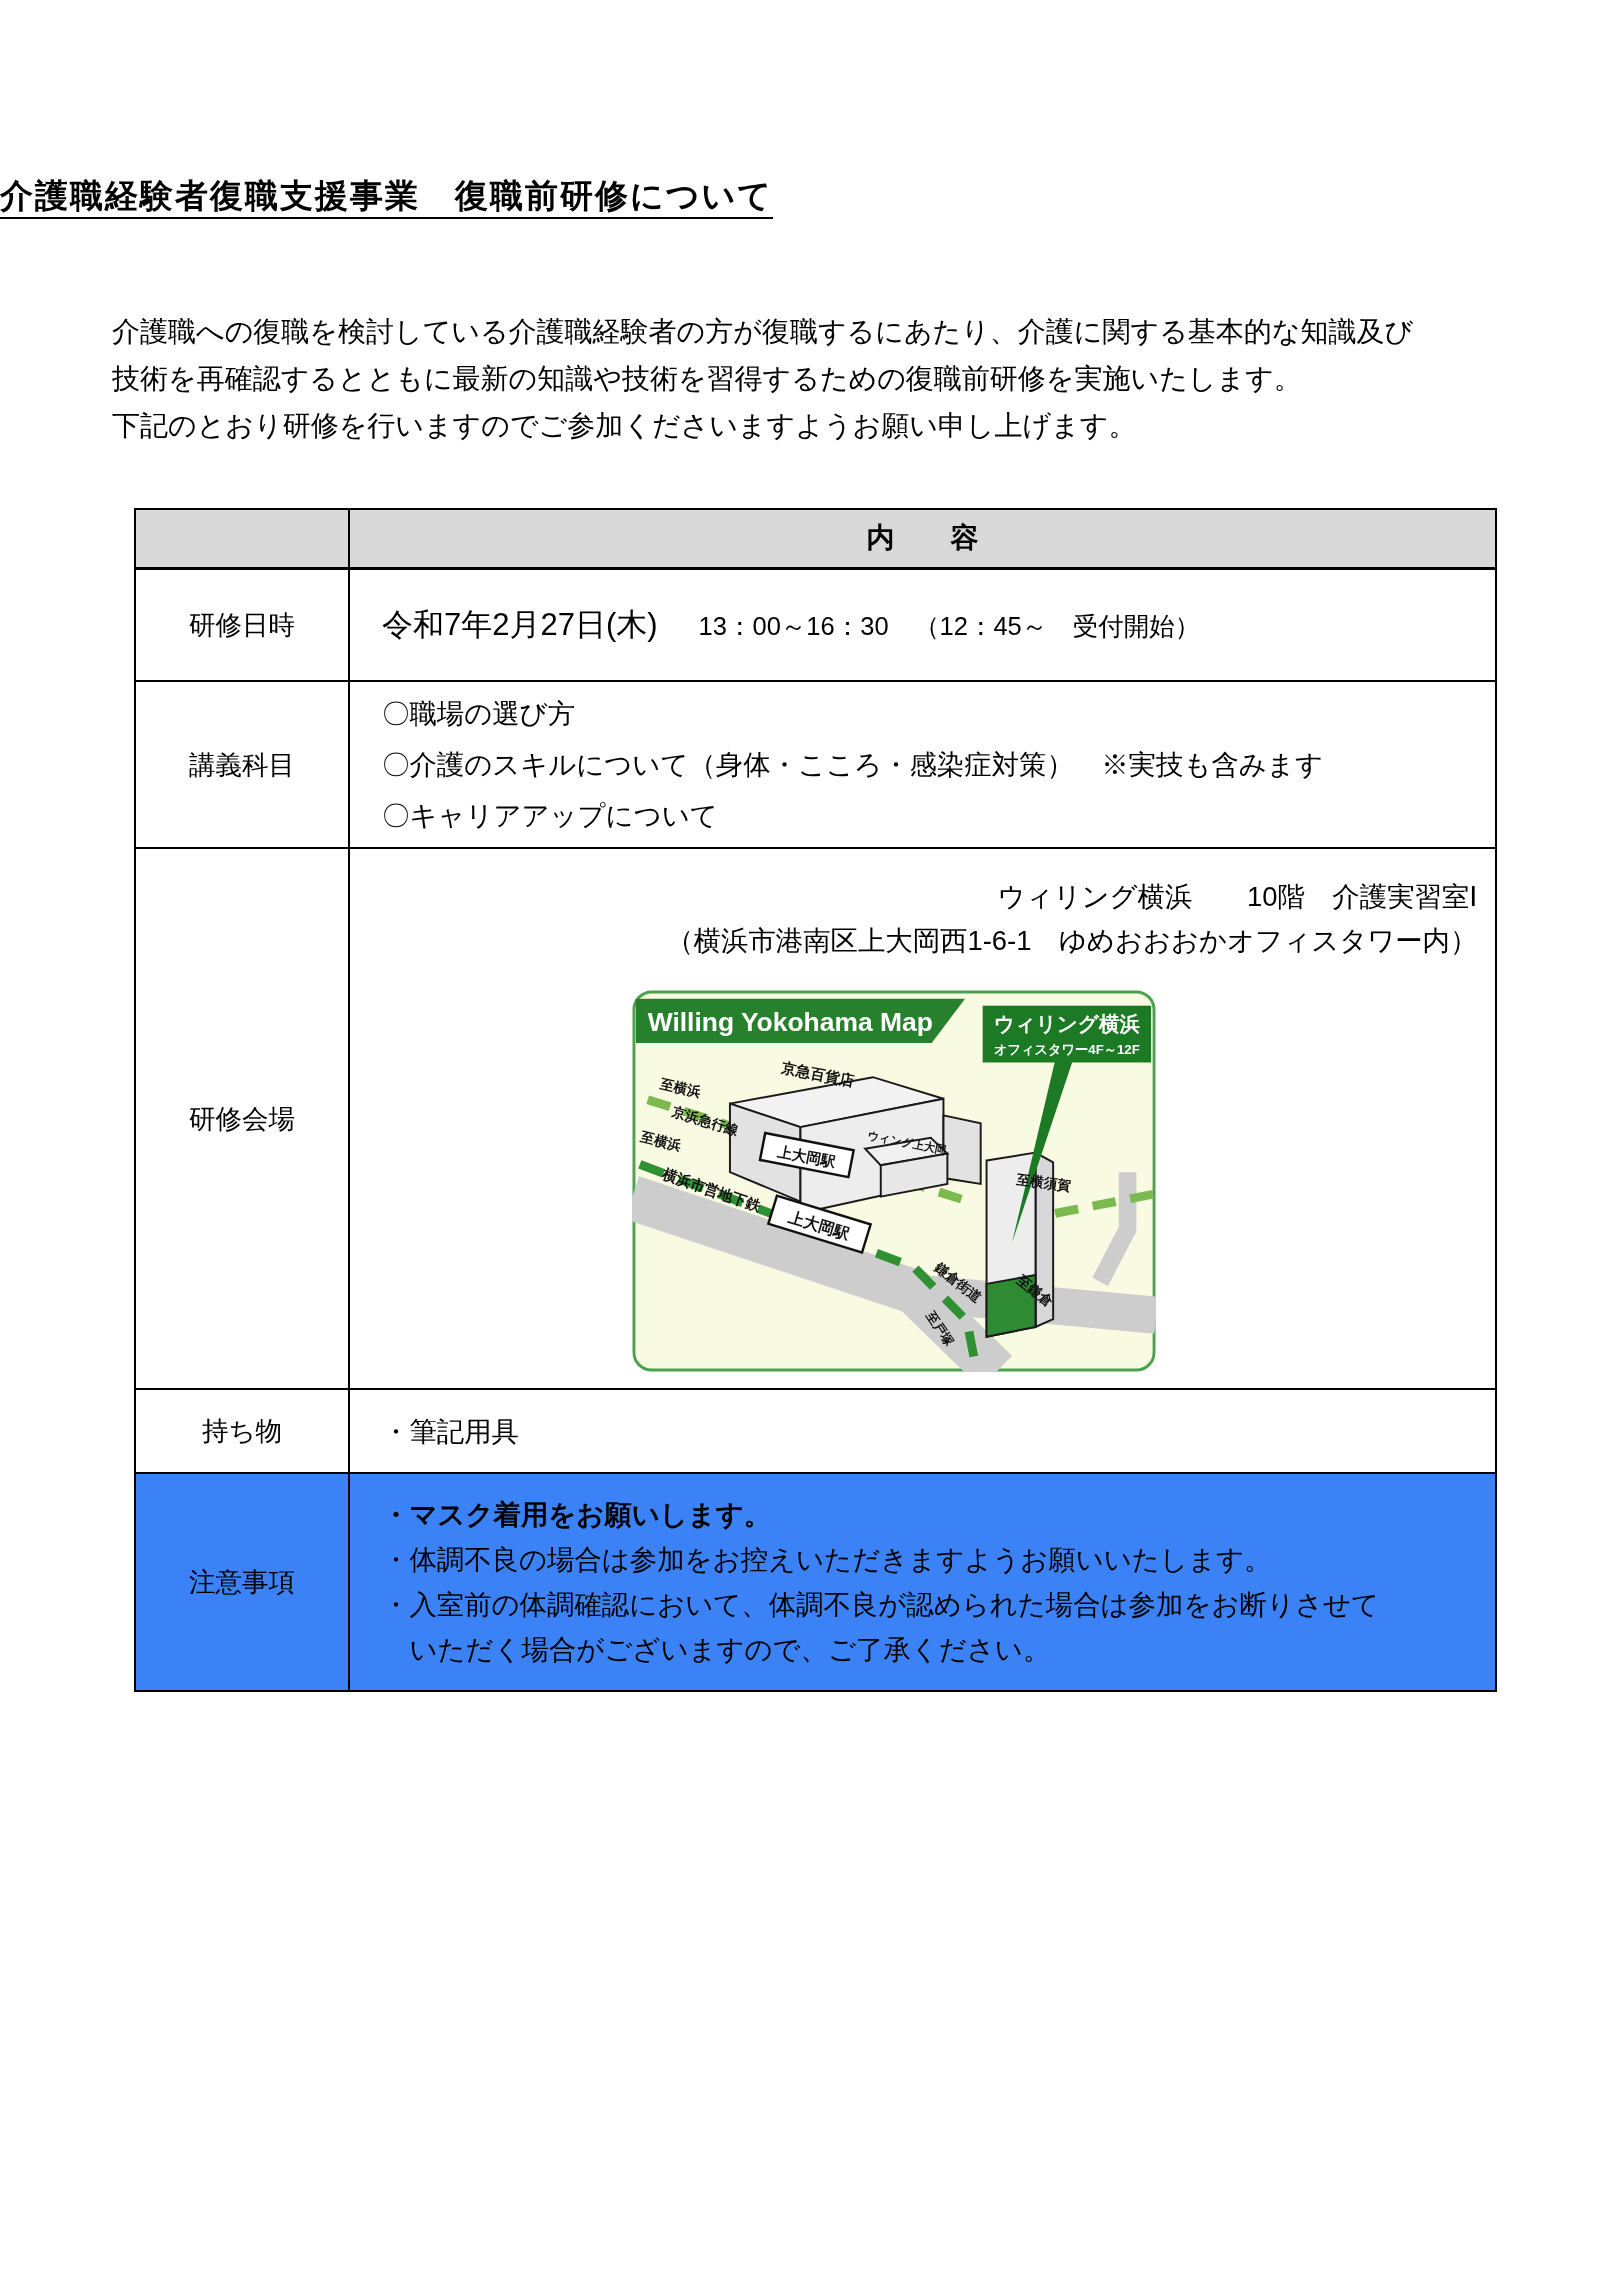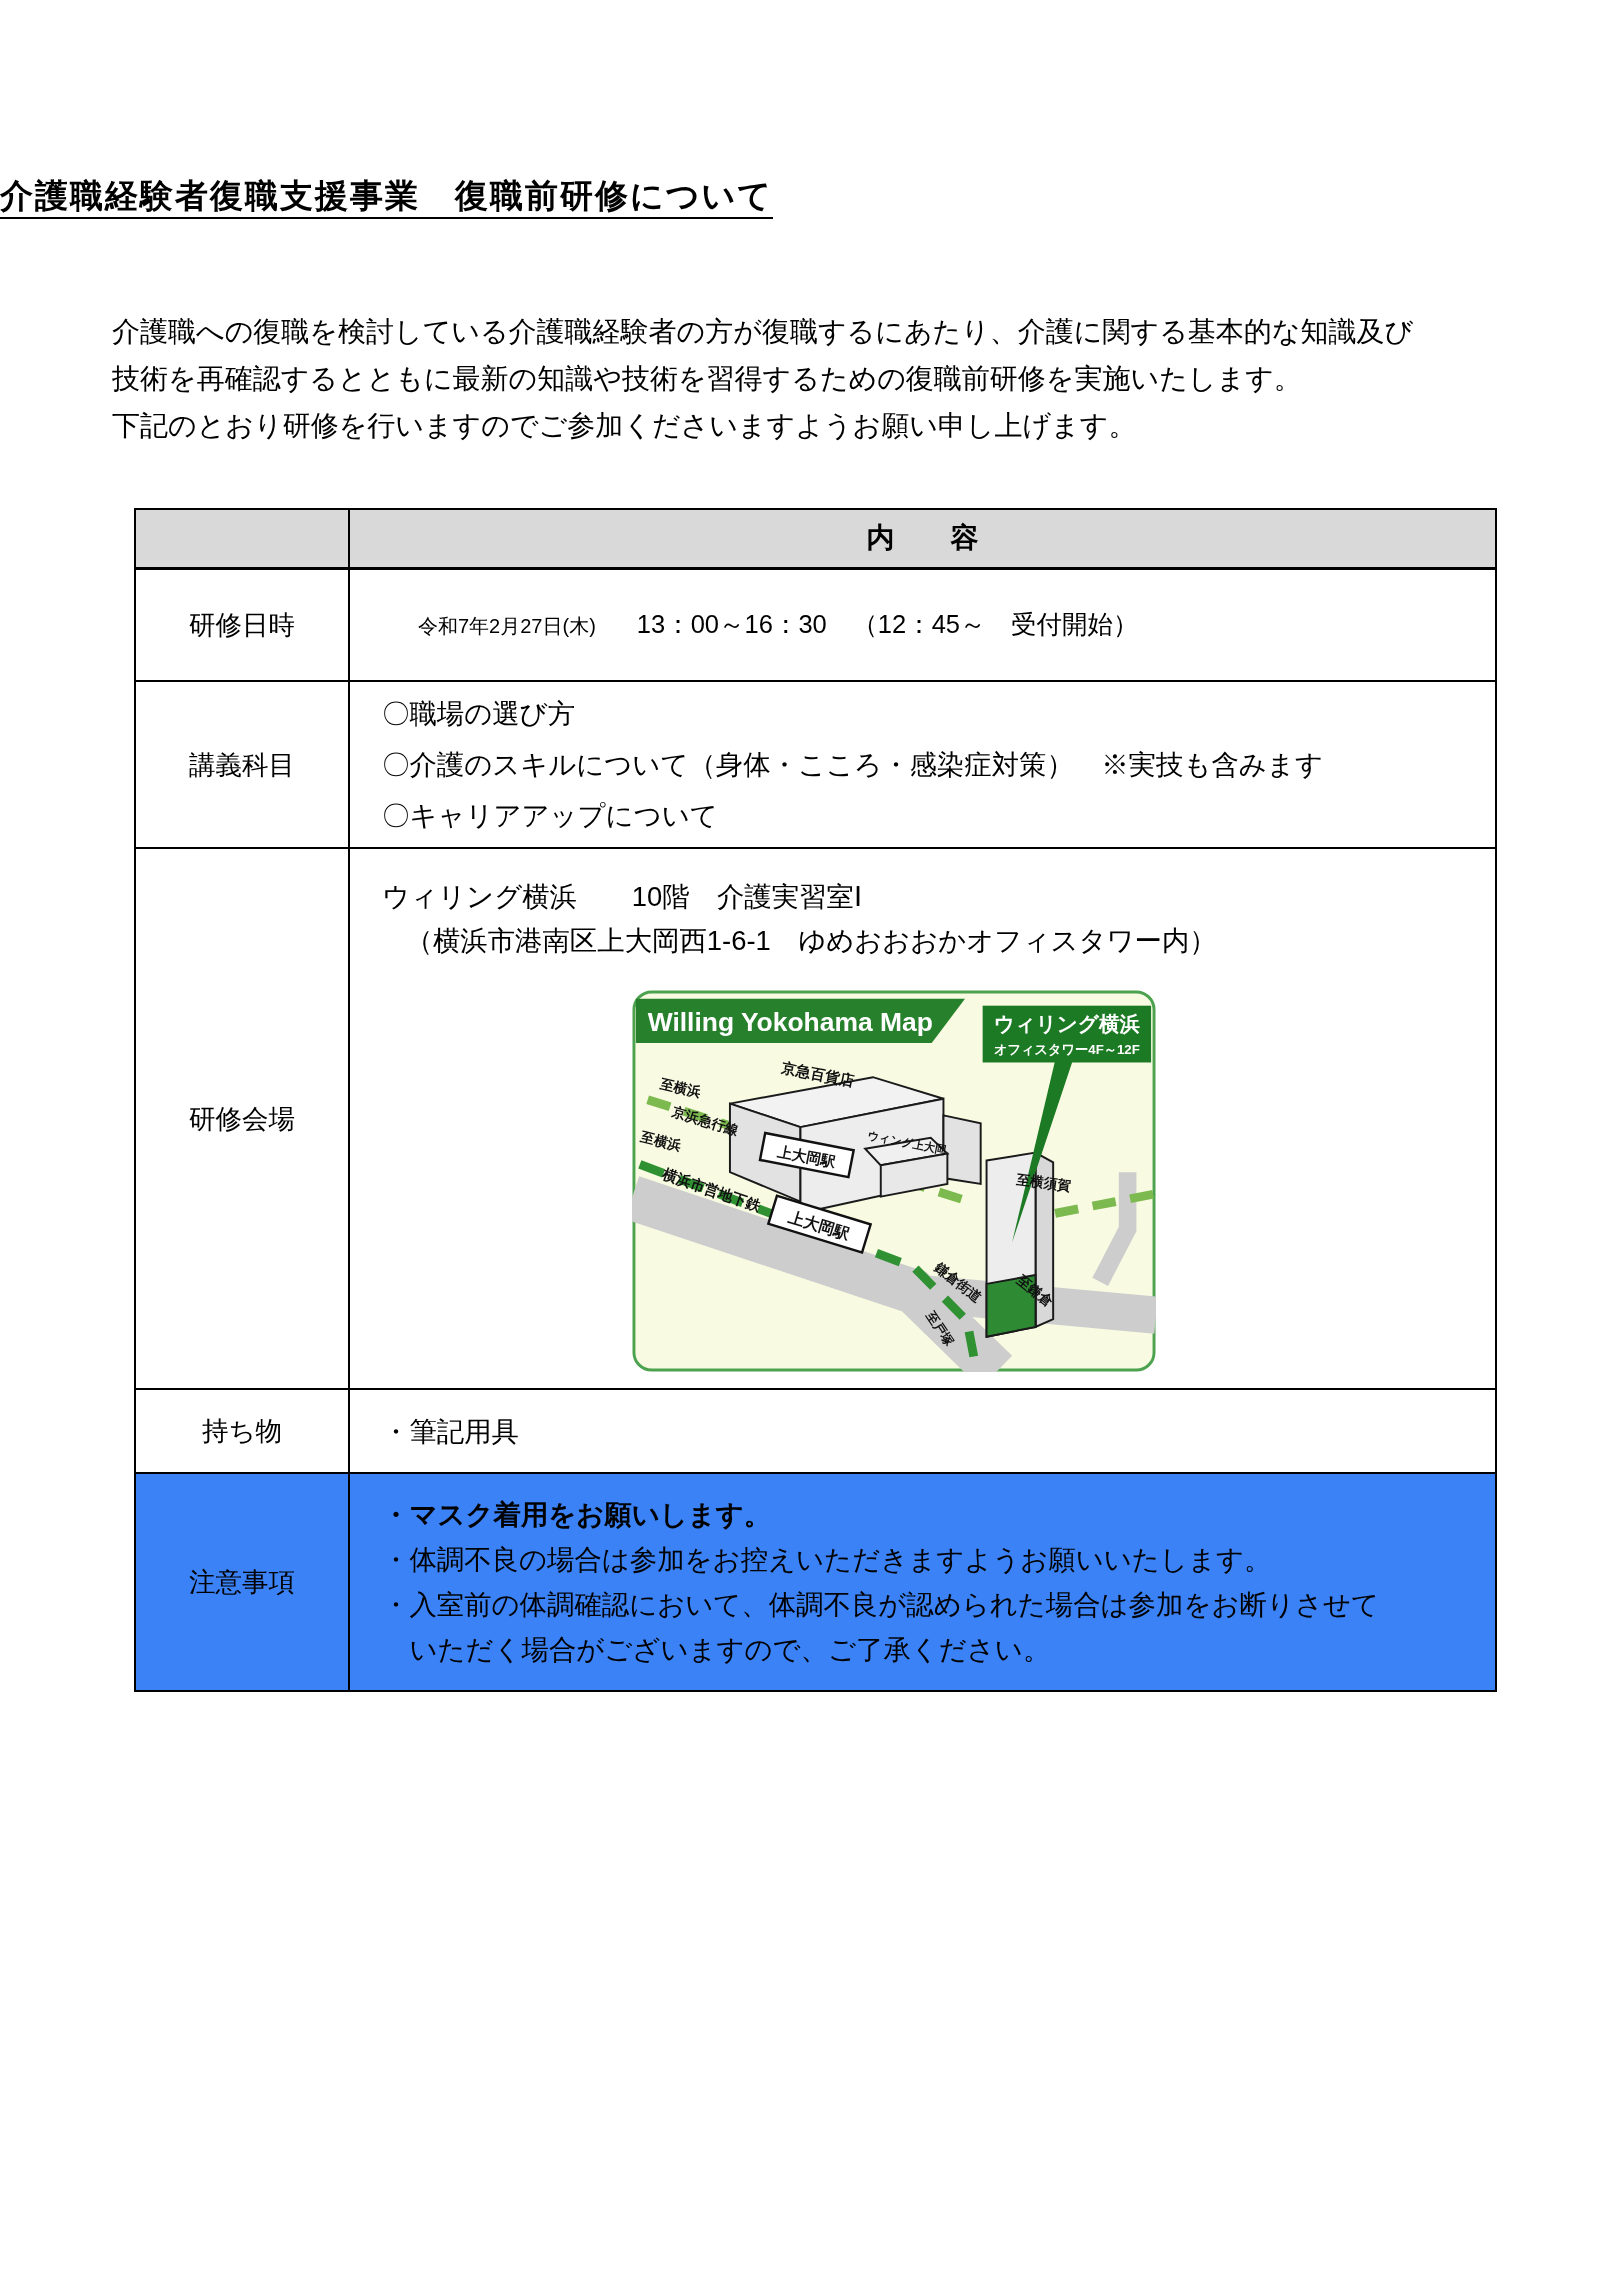--- a/index.html
+++ b/index.html
@@ -18,24 +18,24 @@
   }
   table.doc-table {
     position:absolute; top:508px; left:134px; width:1360px;
     border-collapse:collapse; table-layout:fixed;
   }
   table.doc-table td { border:2px solid #000; vertical-align:middle; }
   tr.hdr td { background:#D9D9D9; border-bottom:3.9px solid #000; }
   td.hdr-content { text-align:center; font-size:28px; font-weight:bold; }
   td.lbl { text-align:center; font-size:26.5px; }
   td.cnt { padding:5.9px 17.6px 5.9px 32px; font-size:27.4px; }
-  .date-big { font-size:20px;margin-left:36px; }
+  .date-big { font-size:31px; }
   .time-small { font-size:25.5px; margin-left:41px; }
   .subj-line { line-height:51px; }
-  td.venue-cell { vertical-align:top; padding-top:20px; }
+  td.venue-cell { vertical-align:top; padding-top:20px;text-align:right; }
   .venue-line2 { margin-left:23.5px; margin-top:7.8px; }
   .map-wrap { margin:31px 0 0 250px; width:524px; height:382px; }
   tr.notes-row td { background:#3b82f6; }
   .note-bold { font-weight:bold; }
   .note-line { line-height:45px; white-space:pre-line; }
   .belong-line { line-height:33px; }
   .footer { position:absolute; top:1855px; left:910px; font-size:26.5px; line-height:39px; }
   .footer-lines { margin-left:21.6px; }
   svg text { font-family:"Liberation Sans", sans-serif; }
 </style>

